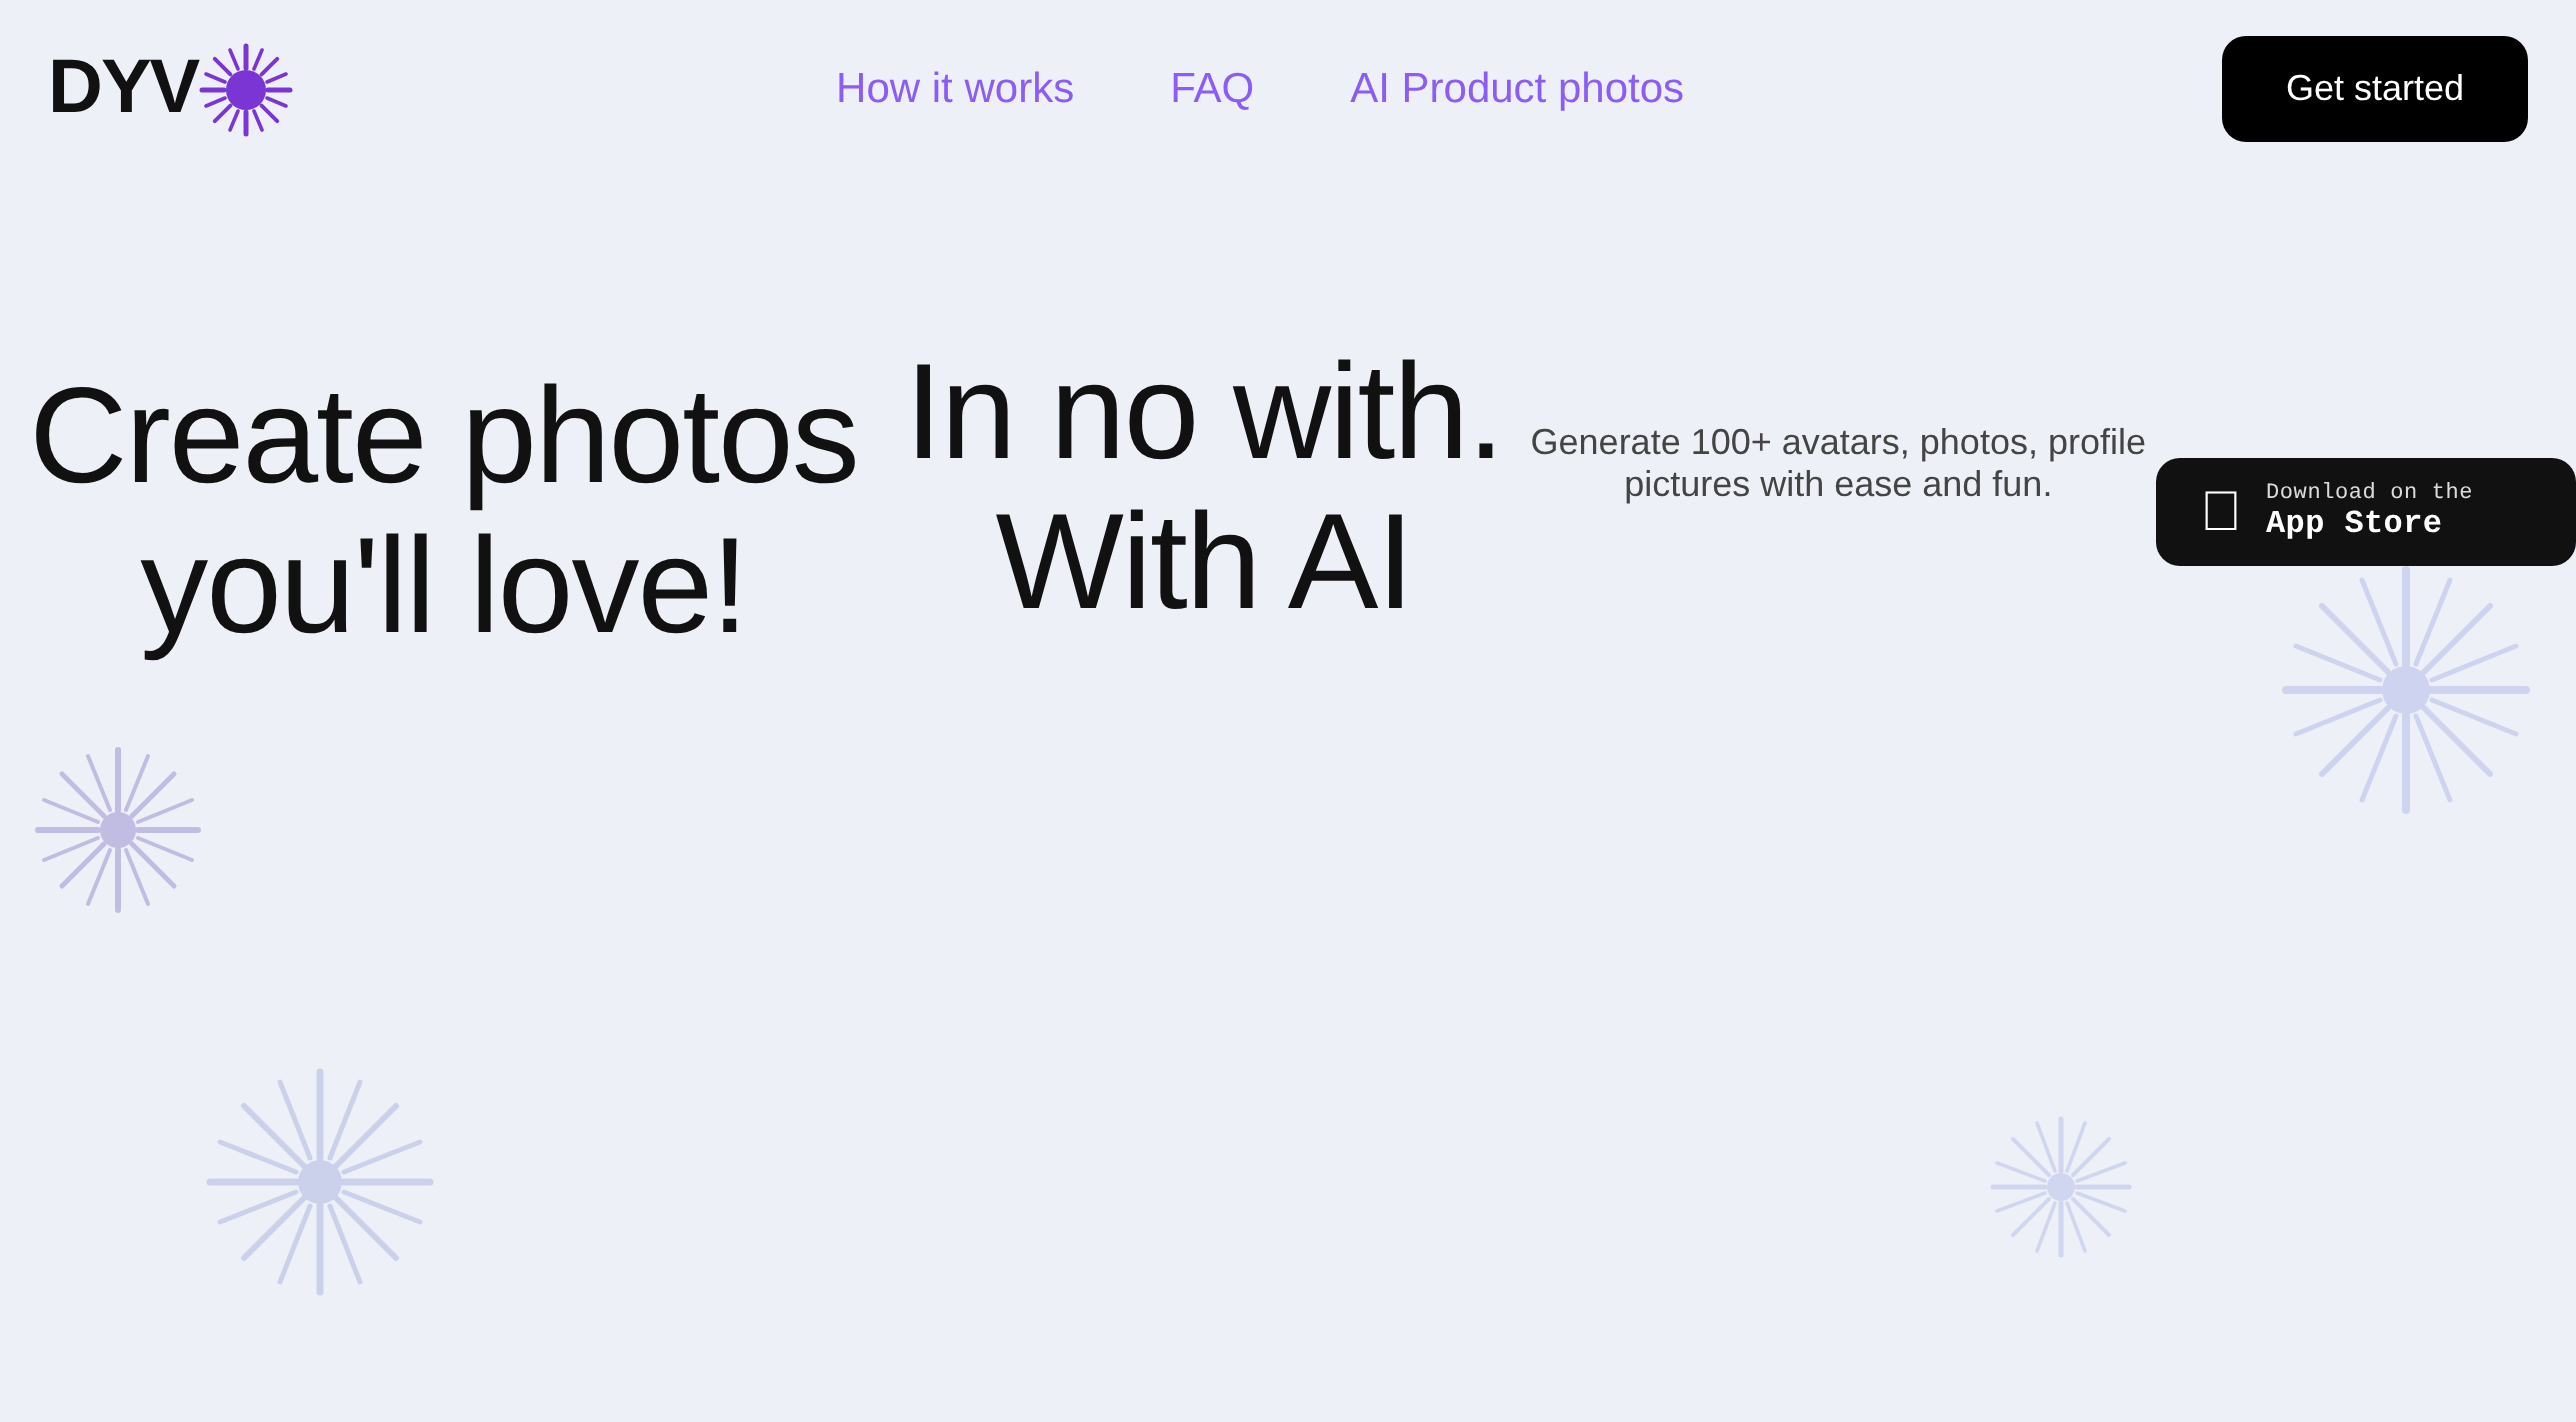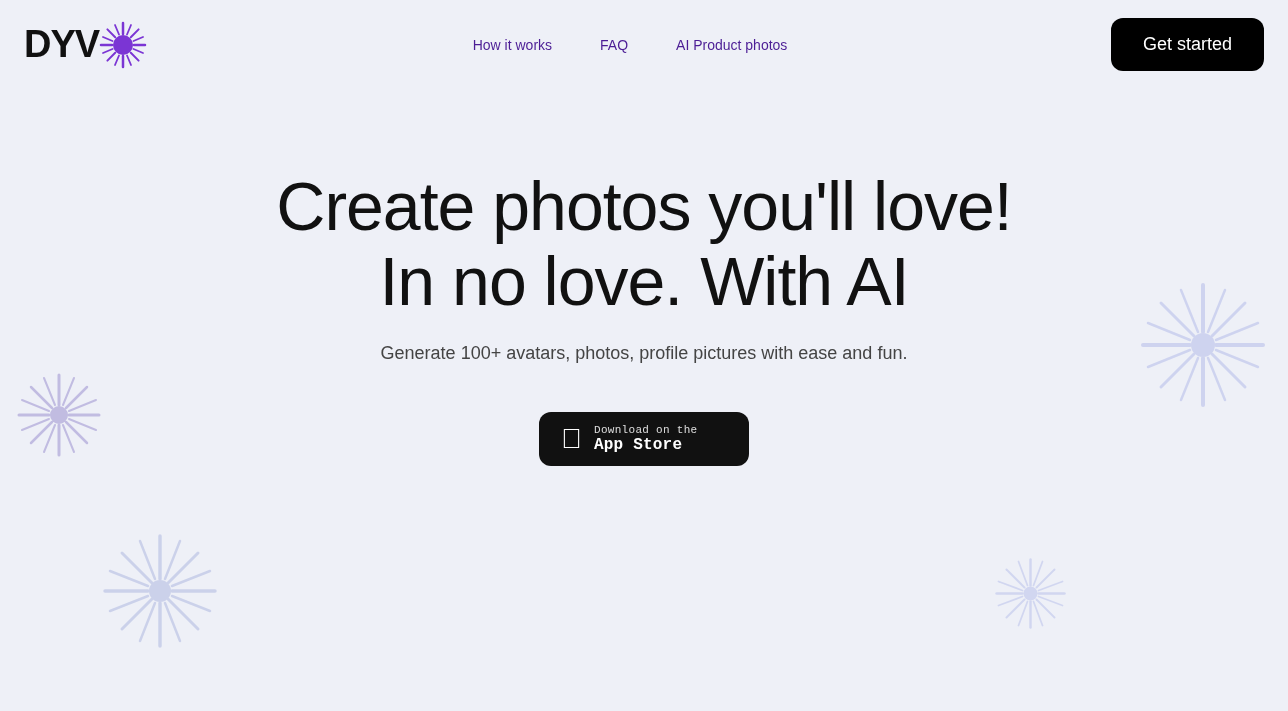--- a/index.html
+++ b/index.html
@@ -43,40 +43,40 @@
 
     .nav-links {
       display: flex;
       align-items: center;
       gap: 48px;
       list-style: none;
     }
 
     .nav-links a {
       text-decoration: none;
-      color: #4c1d95;
-      font-size: 14px;
+      color: #8b5cf6;
+      font-size: 21px;
       font-weight: 400;
     }
 
     .get-started-btn {
       background: #000000;
       color: #fff;
       border: none;
       border-radius: 12px;
       padding: 16px 32px;
       font-size: 18px;
       font-weight: 500;
       cursor: pointer;
     }
 
     
     .hero {
       display: flex;
-      flex-direction: column;
+      flex-direction: row;
       align-items: center;
       justify-content: center;
       text-align: center;
       padding-top: 80px;
       position: relative;
       z-index: 2;
     }
 
     .hero-title-1 {
       font-size: 68px;
@@ -197,21 +197,21 @@
     <li>
       <a href="#">AI Product photos</a>
     </li>
   </ul>
 
   <button class="get-started-btn">Get started</button>
 </nav>
 
 <main class="hero">
   <h1 class="hero-title-1">Create photos you'll love!</h1>
-  <h1 class="hero-title-2">In no love. With AI</h1>
+  <h1 class="hero-title-2">In no with. With AI</h1>
   <p class="hero-subtitle">Generate 100+ avatars, photos, profile pictures with ease and fun.</p>
 
   <div class="store-buttons">
 
     <button class="store-btn">
       <span class="store-btn-icon"></span>
       <div class="store-btn-text">
         <span class="store-btn-sub">Download on the</span>
         <span class="store-btn-main">App Store</span>
       </div>

